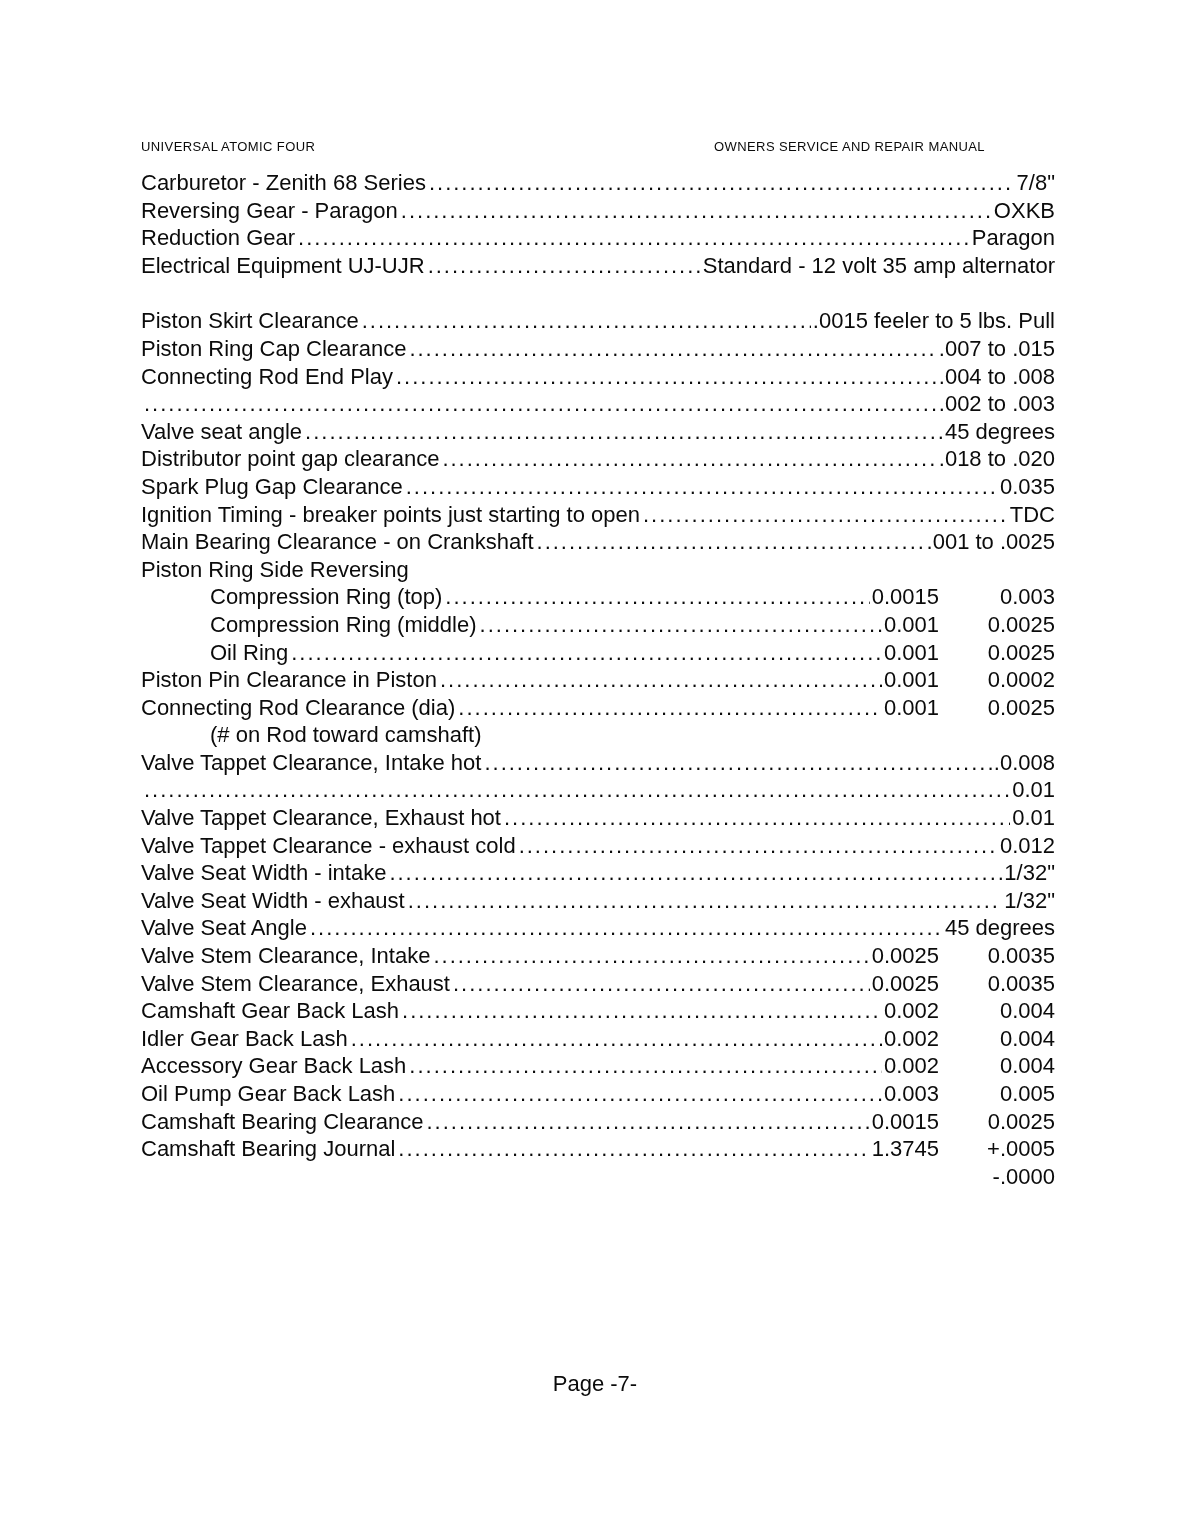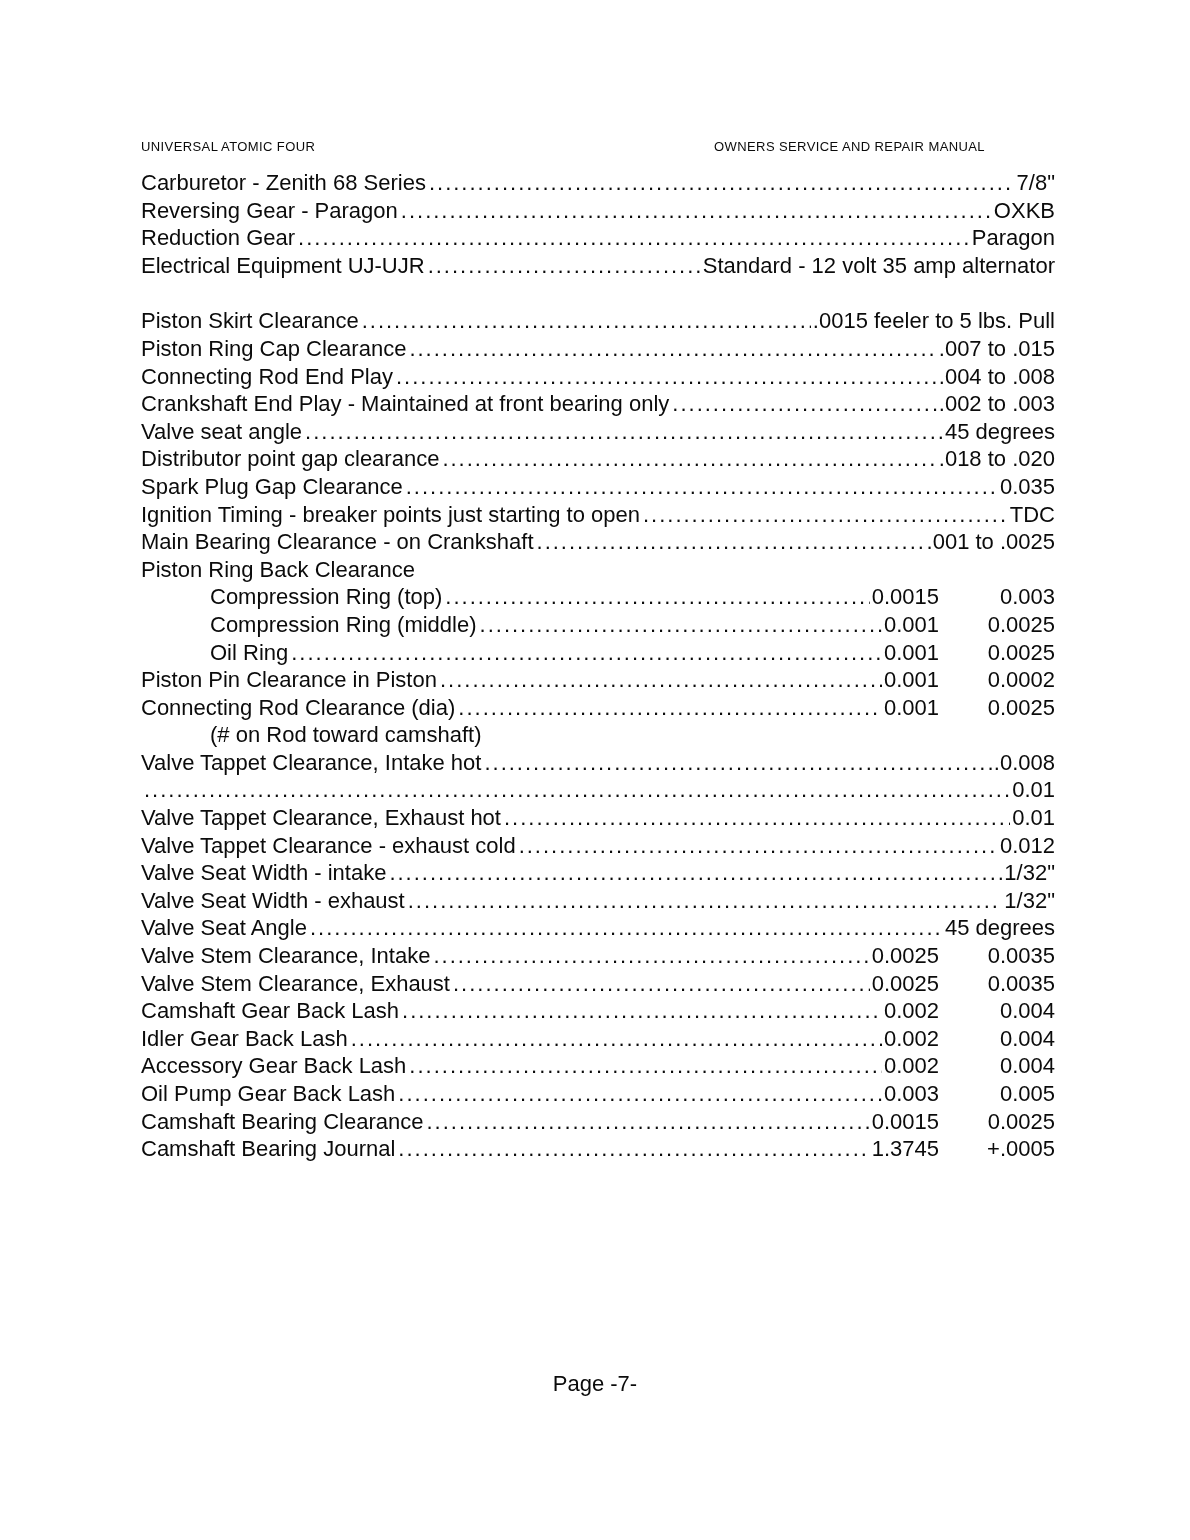--- a/index.html
+++ b/index.html
@@ -108,21 +108,20 @@
           <span class="label">Piston Ring Cap Clearance</span>
           <span class="leader"></span>
           <span class="value">.007 to .015</span>
         </div>
         <div class="row">
           <span class="label">Connecting Rod End Play</span>
           <span class="leader"></span>
           <span class="value">.004 to .008</span>
         </div>
         <div class="row">
-          <span class="label">Crankshaft End Play - Maintained at front bearing only</span>
           <span class="leader"></span>
           <span class="value">.002 to .003</span>
         </div>
         <div class="row">
           <span class="label">Valve seat angle</span>
           <span class="leader"></span>
           <span class="value">45 degrees</span>
         </div>
         <div class="row">
           <span class="label">Distributor point gap clearance</span>
@@ -138,21 +137,21 @@
           <span class="label">Ignition Timing - breaker points just starting to open</span>
           <span class="leader"></span>
           <span class="value">TDC</span>
         </div>
         <div class="row">
           <span class="label">Main Bearing Clearance - on Crankshaft</span>
           <span class="leader"></span>
           <span class="value">.001 to .0025</span>
         </div>
         <div class="row">
-          <span class="label">Piston Ring Back Clearance</span>
+          <span class="label">Piston Ring Side Reversing</span>
         </div>
         <div class="row indent">
           <span class="label">Compression Ring (top)</span>
           <span class="leader"></span>
           <span class="value">0.0015</span>
           <span class="col2">0.003</span>
         </div>
         <div class="row indent">
           <span class="label">Compression Ring (middle)</span>
           <span class="leader"></span>
@@ -255,17 +254,22 @@
           <span class="leader"></span>
           <span class="value">0.0015</span>
           <span class="col2">0.0025</span>
         </div>
         <div class="row">
           <span class="label">Camshaft Bearing Journal</span>
           <span class="leader"></span>
           <span class="value">1.3745</span>
           <span class="col2">+.0005</span>
         </div>
+        <div class="row">
+          <span class="label"></span>
+          <span class="spacer"></span>
+          <span class="col2">-.0000</span>
+        </div>
       </div>
     </div>
 
   <div class="footer">Page -7-</div>
 </div>
 
 </body></html>

